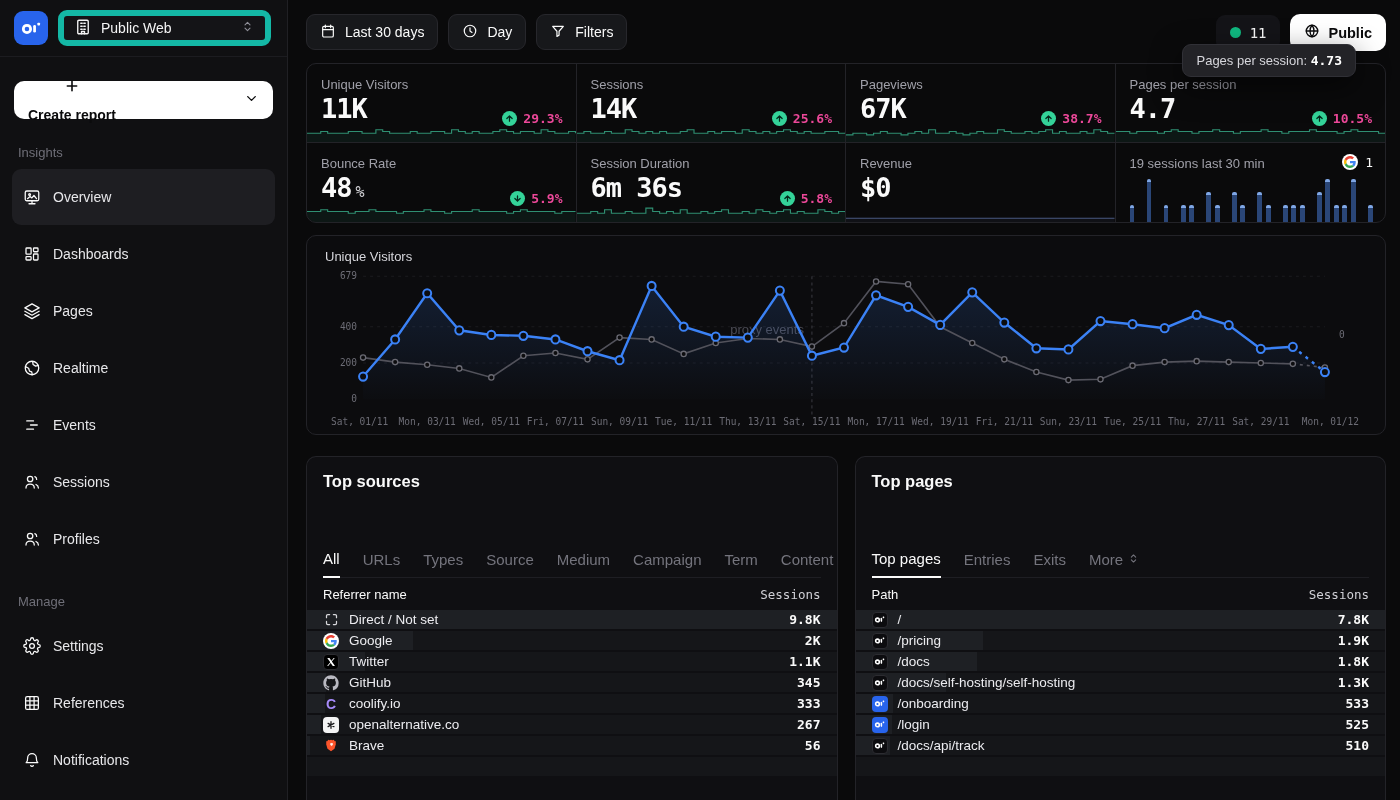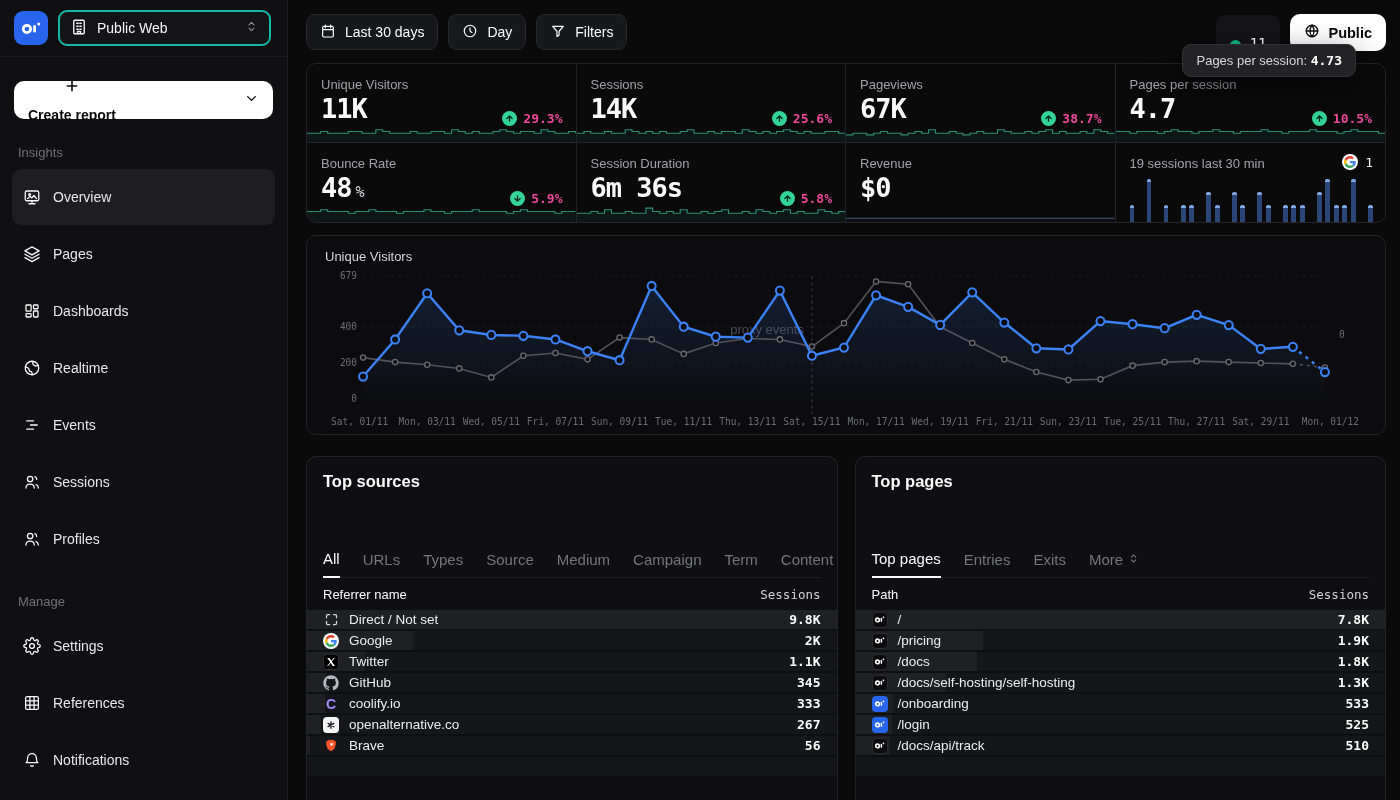--- a/index.html
+++ b/index.html
@@ -5,38 +5,38 @@
   * { margin:0; padding:0; box-sizing:border-box; }
   html,body { width:1400px; height:800px; overflow:hidden; background:#0a0a0b; }
   body { font-family:"Liberation Sans", sans-serif; color:#fafafa; font-size:14px; }
   .mono { font-family:"DejaVu Sans Mono", monospace; }
   .app { width:1400px; height:800px; display:flex; position:relative; }
 
   
   .sidebar { width:288px; min-width:288px; background:#101012; border-right:1px solid #202024; display:flex; flex-direction:column; }
   .sb-top { display:flex; align-items:center; gap:10px; padding:10px 16px 10px 14px; border-bottom:1px solid #1c1c20; }
   .logo { width:34px; height:34px; border-radius:9px; background:#2864ec; display:flex; align-items:center; justify-content:center; flex:none; cursor:pointer; }
-  .ws-select { flex:1; height:36px; border:2px solid #14b8a6; border-radius:9px; background:#141417; display:flex; align-items:center; gap:9px; padding:0 10px; font-size:14px; color:#f4f4f5; cursor:pointer; }
+  .ws-select { flex:1; height:36px; border:6px solid #14b8a6; border-radius:9px; background:#141417; display:flex; align-items:center; gap:9px; padding:0 10px; font-size:14px; color:#f4f4f5; cursor:pointer; }
   .ws-select .grow { flex:1; }
   .create-btn { margin:24px 14px 0; height:38px; background:#ffffff; color:#0b0b0c; border:none; border-radius:10px; display:flex; align-items:center; justify-content:space-between; padding:0 14px; font-weight:700; font-size:14px; font-family:inherit; cursor:pointer; }
   .create-btn .left { display:flex; align-items:center; gap:10px;flex-direction:column; }
   .section-label { padding:26px 18px 8px; font-size:13px; color:#6f6f78; }
   .nav-item { margin:1px 12px; height:56px; border-radius:9px; display:flex; align-items:center; gap:12px; padding:0 11px; font-size:14px; color:#e7e7ea; cursor:pointer; }
   .nav-item.active { background:#1e1e22; }
   .nav-item .i { color:#fafafa; display:flex; }
   .sb-footer { margin-top:auto; display:flex; justify-content:space-between; align-items:center; padding:12px 16px 14px; }
   .feedback-btn { height:37px; background:#17171b; border:none; border-radius:9px; display:flex; align-items:center; gap:9px; padding:0 14px; font-size:13.5px; color:#e7e7ea; font-family:inherit; cursor:pointer; }
   .avatar-btn { width:36px; height:36px; border:1px solid #28282d; background:#131316; border-radius:9px; display:flex; align-items:center; justify-content:center; color:#e7e7ea; cursor:pointer; }
 
   
   .main { flex:1; padding:14px 14px 0 18px; position:relative; }
   .topbar { display:flex; gap:10px; margin-bottom:12px; }
   .tb-btn { height:36px; background:#17181b; border:1px solid #27272c; border-radius:9px; display:flex; align-items:center; gap:9px; padding:0 13px; font-size:14px; color:#fafafa; font-family:inherit; cursor:pointer; }
   .tb-right { margin-left:auto; display:flex; gap:10px; align-items:center; }
-  .live-badge { height:36px; background:#141418; border-radius:9px; display:flex; align-items:flex-end; gap:9px; padding:0 14px; font-size:14px; cursor:pointer; }
+  .live-badge { height:36px; background:#141418; border-radius:9px; display:flex; align-items:center; gap:9px; padding:0 14px; font-size:14px; cursor:pointer; }
   .live-dot { width:11px; height:11px; border-radius:50%; background:#10b981; }
   .public-btn { height:37px; background:#ffffff; color:#0b0b0c; border:none; border-radius:10px; display:flex; align-items:center; gap:8px; padding:0 14px; font-size:14.5px; font-weight:700; font-family:inherit; cursor:pointer; }
 
   .tooltip { position:absolute; top:44px; right:44px; background:#232327; border:1px solid #303036; border-radius:9px; padding:8px 13px; font-size:13px; color:#d6d6db; box-shadow:0 10px 30px rgba(0,0,0,.55); z-index:30; white-space:nowrap; }
   .tooltip b { color:#ffffff; }
 
   
   .metrics { display:grid; grid-template-columns:repeat(4,1fr); grid-auto-rows:79px; border:1px solid #232328; border-radius:10px; margin-bottom:12px; overflow:hidden; }
   .metric { position:relative; border-right:1px solid #232328; }
   .metric:nth-child(4n) { border-right:none; }
@@ -125,37 +125,37 @@
               <path d="M12 17v4M8 21h8"></path>
               <circle cx="8.8" cy="8.6" r="1.2"></circle>
               <path d="M6 14.2l3.4-3 2.4 2 2.8-3.2 3.4 4.2"></path>
             </svg>
           </span>
           <span>Overview</span>
         </div>
         <div class="nav-item">
           <span class="i">
             <svg width="18" height="18" viewBox="0 0 24 24" fill="none" stroke="currentColor" stroke-width="1.7" stroke-linecap="round" stroke-linejoin="round">
-              <path d="M12 2.5l9.5 5.3L12 13.1 2.5 7.8 12 2.5z"></path>
-              <path d="M2.5 12.3L12 17.6l9.5-5.3"></path>
-              <path d="M2.5 16.8L12 22.1l9.5-5.3"></path>
-            </svg>
-          </span>
-          <span>Pages</span>
-        </div>
-        <div class="nav-item">
-          <span class="i">
-            <svg width="18" height="18" viewBox="0 0 24 24" fill="none" stroke="currentColor" stroke-width="1.7" stroke-linecap="round" stroke-linejoin="round">
               <rect x="4" y="4" width="6.8" height="8.2" rx="1"></rect>
               <rect x="14" y="4" width="6" height="5" rx="1"></rect>
               <rect x="14" y="12" width="6" height="8" rx="1"></rect>
               <rect x="4" y="15.4" width="6.8" height="4.6" rx="1"></rect>
             </svg>
           </span>
           <span>Dashboards</span>
+        </div>
+        <div class="nav-item">
+          <span class="i">
+            <svg width="18" height="18" viewBox="0 0 24 24" fill="none" stroke="currentColor" stroke-width="1.7" stroke-linecap="round" stroke-linejoin="round">
+              <path d="M12 2.5l9.5 5.3L12 13.1 2.5 7.8 12 2.5z"></path>
+              <path d="M2.5 12.3L12 17.6l9.5-5.3"></path>
+              <path d="M2.5 16.8L12 22.1l9.5-5.3"></path>
+            </svg>
+          </span>
+          <span>Pages</span>
         </div>
         <div class="nav-item">
           <span class="i">
             <svg width="18" height="18" viewBox="0 0 24 24" fill="none" stroke="currentColor" stroke-width="1.7" stroke-linecap="round" stroke-linejoin="round">
               <circle cx="12" cy="12" r="9"></circle>
               <path d="M3.2 10.2l4.3 2.1 1.2 3.8 2.9 1 .8 3.6M20.6 8.5l-3.8 1-3.4-2.2-.5-3.9"></path>
             </svg>
           </span>
           <span>Realtime</span>
         </div>

